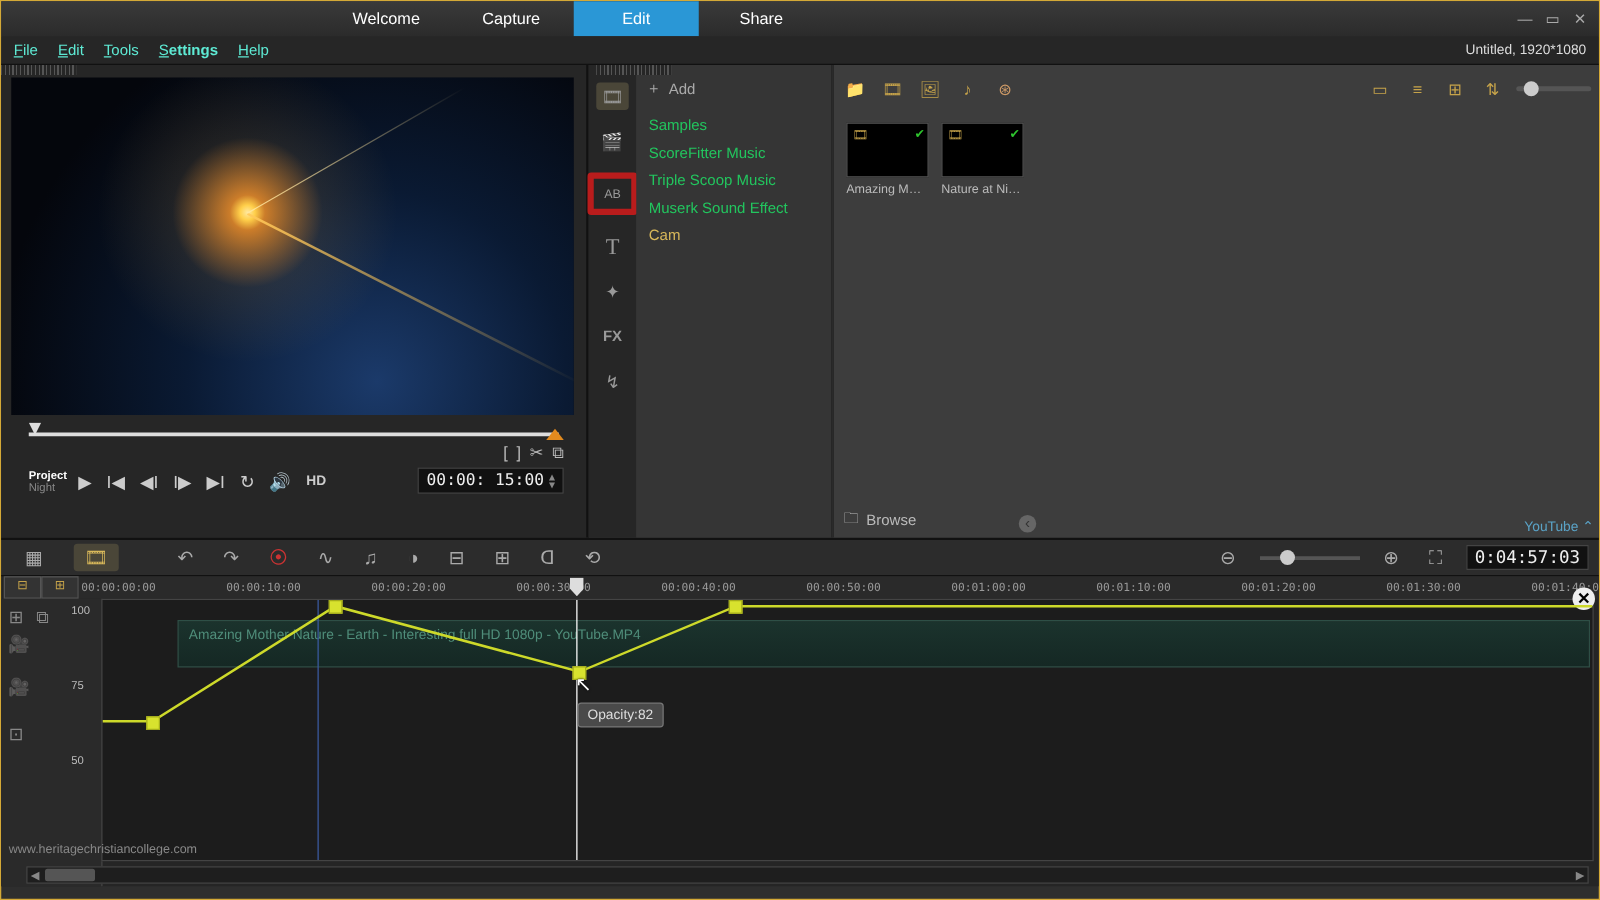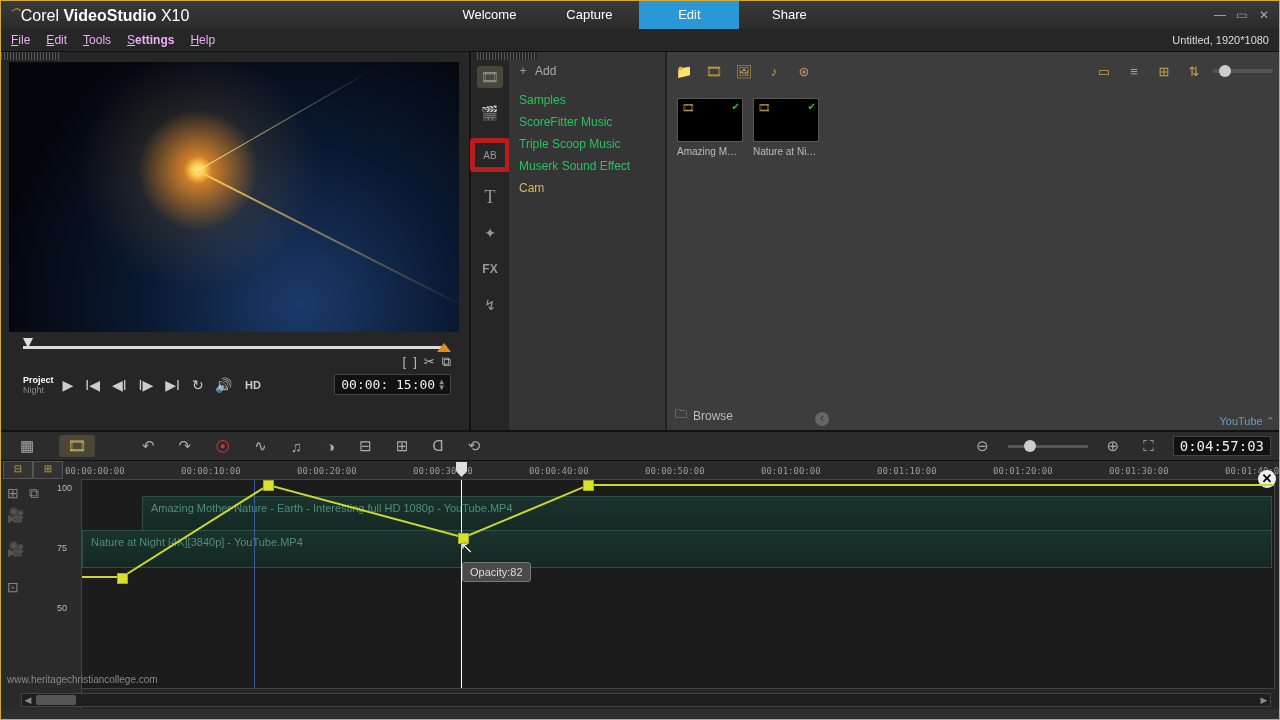--- a/index.html
+++ b/index.html
@@ -8,21 +8,21 @@
 .titlebar .logo{font-size:16px;color:#fff;font-weight:300}
 .titlebar .logo .light{color:#fff}
 .titlebar .logo .swoosh{color:#d4a937;font-style:italic;margin-right:2px}
 .titlebar .logo b{font-weight:600}
 .tabs{display:flex;margin-left:250px}
 .tab{width:100px;text-align:center;line-height:28px;color:#fff;font-size:13px;cursor:pointer}
 .tab.active{background:#2a97d6}
 .winbtns{margin-left:auto;display:flex;gap:8px;color:#aaa}
 .winbtn{width:14px;text-align:center;cursor:pointer;font-size:12px}
 .menubar{height:22px;background:#262626;display:flex;align-items:center;padding:0 10px;border-bottom:1px solid #111;position:relative}
-.menuitem{margin-right:16px;color:#f0abfc;cursor:pointer}
+.menuitem{margin-right:16px;color:#5eead4;cursor:pointer}
 .menuitem span{text-decoration:underline}
 .projinfo{margin-left:auto;color:#ddd;font-size:11px}
 .workarea{display:flex;height:378px;background:#2e2e2e}
 .previewpane{width:468px;background:#262626;border-right:2px solid #111;position:relative}
 .grip{height:8px;background:repeating-linear-gradient(90deg,#555,#555 1px,#262626 1px,#262626 3px);width:60px}
 .previewimg{margin:2px 8px;width:450px;height:270px;background:radial-gradient(circle at 42% 40%,#ffe9a0 0,#ffcf4a 6px,#cc7d2a 14px,rgba(255,180,60,.1) 60px,transparent 120px),radial-gradient(circle at 65% 90%,#1b3a6a 0,#0a1a33 40%,transparent 80%),#04060c;position:relative;overflow:hidden}
 .flare{position:absolute;left:42%;top:40%;width:300px;height:2px;background:linear-gradient(90deg,rgba(255,200,90,.9),rgba(255,120,40,.0));transform:rotate(27deg);transform-origin:left center}
 .flare2{position:absolute;left:42%;top:40%;width:200px;height:1px;background:linear-gradient(90deg,rgba(255,230,160,.9),rgba(255,160,60,.0));transform:rotate(-30deg);transform-origin:left center}
 .scrub{margin:4px 22px 0 22px;position:relative;height:18px}
 .scrubtrk{height:3px;background:#ddd;position:relative;top:10px}
@@ -90,23 +90,20 @@
 .modes{position:absolute;left:2px;top:0;width:60px;height:18px;display:flex}
 .modes .m{flex:1;background:#333;border:1px solid #555;color:#c6a34a;font-size:10px;text-align:center;line-height:14px;cursor:pointer}
 .watermark{position:absolute;left:6px;bottom:24px;font-size:10px;color:#888}
 </style>
 </head>
 <body>
 
 <div class="app">
 
   <div class="titlebar">
-    <div class="logo">
-      <span class="swoosh">⁀</span><span class="light">Corel</span> <b>VideoStudio</b> <span>X10</span>
-    </div>
     <div class="tabs">
       <div class="tab">Welcome</div>
       <div class="tab">Capture</div>
       <div class="tab active">Edit</div>
       <div class="tab">Share</div>
     </div>
     <div class="winbtns">
       <div class="winbtn">—</div>
       <div class="winbtn">▭</div>
       <div class="winbtn">✕</div>
@@ -278,21 +275,20 @@
       <div class="trackicon" style="top:28px">🎥</div>
       <div class="scale" style="top:64px">75</div>
       <div class="trackicon" style="top:62px">🎥</div>
       <div class="trackicon" style="top:100px">⊡</div>
       <div class="scale" style="top:124px">50</div>
     </div>
 
     <div class="tracksarea">
       <div class="closebtn">✕</div>
       <div class="clip" style="left:60px;top:16px;right:2px">Amazing Mother Nature - Earth - Interesting full HD 1080p - YouTube.MP4</div>
-      <div class="clip" style="left:0;top:50px;right:2px">Nature at Night [4K][3840p] - YouTube.MP4</div>
 
       <div class="vline" style="left:172px"></div>
       <div class="playhead" style="left:379px">
           <div class="ph"></div>
         </div>
 
       <svg class="curve" viewBox="0 0 1190 210" preserveAspectRatio="none">
         <polyline points="0,98 40,98 186,5 381,58 506,5 1190,5" fill="none" stroke="#cdd92a" stroke-width="2"></polyline>
       </svg>
       <div class="node" style="left:40px;top:98px"></div>

